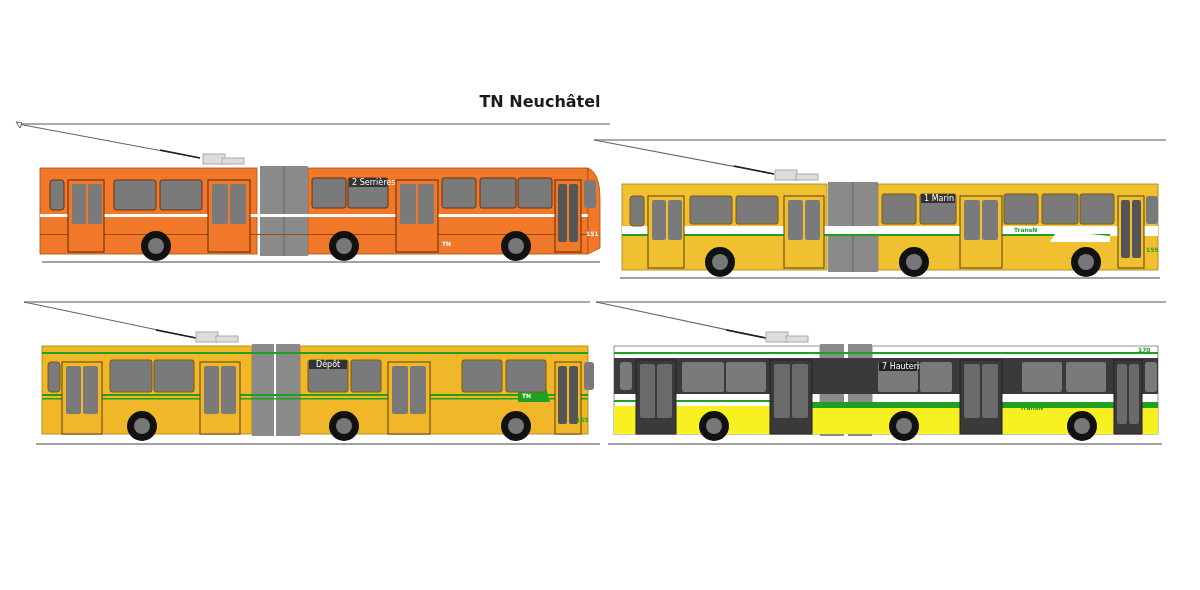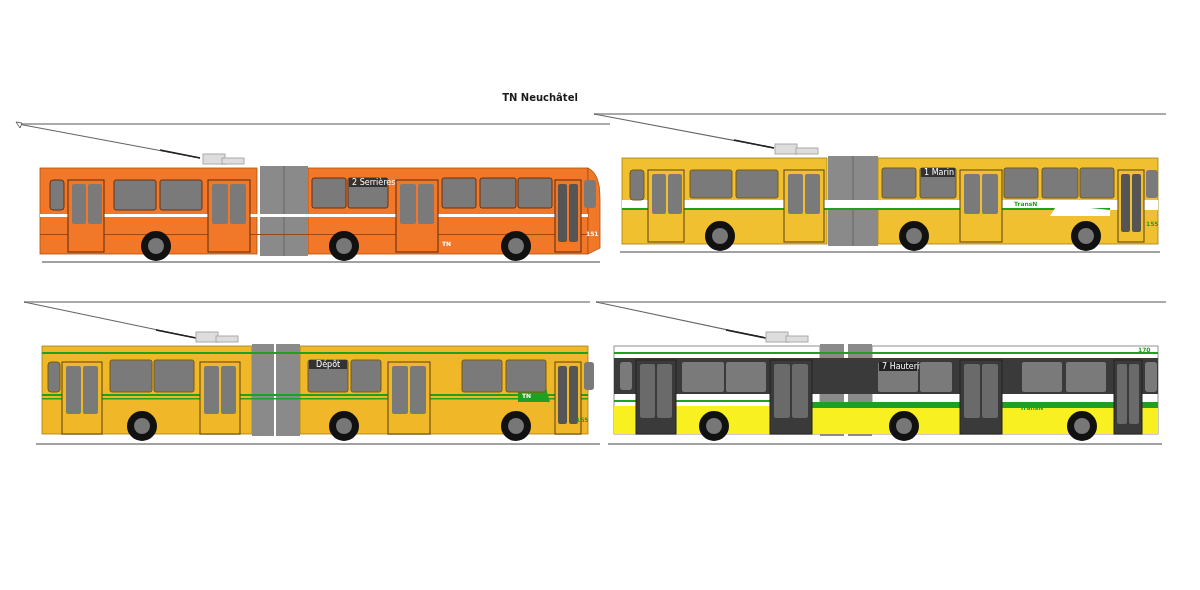--- a/index.html
+++ b/index.html
@@ -1,17 +1,17 @@
 <!DOCTYPE html>
 <html><head>
 <meta charset="utf-8">
 <style>
   html, body { margin: 0; padding: 0; background: #ffffff; }
   body { width: 1200px; height: 590px; position: relative; overflow: hidden; font-family: "DejaVu Sans", sans-serif; }
-  .title { position: absolute; top: 92px; left: 0; width: 1080px; text-align: center; font-family: "DejaVu Sans", sans-serif; font-weight: bold; font-size: 10px; color: #1a1a1a; }
+  .title { position: absolute; top: 92px; left: 0; width: 1080px; text-align: center; font-family: "DejaVu Sans", sans-serif; font-weight: bold; font-size: 16px; color: #1a1a1a; }
   .bus { position: absolute; width: 600px; height: 160px; text-align: center; }
   .bus svg { width: 600px; height: 160px; display: block; }
   .dest { font-family: "DejaVu Sans", sans-serif; font-size: 8px; fill: #ffffff; }
   .fleet { font-family: "DejaVu Sans", sans-serif; font-size: 6px; font-weight: bold; }
 </style>
 </head>
 <body>
 
 <div class="title">TN Neuchâtel</div>
 
@@ -58,21 +58,21 @@
   <circle cx="146" cy="128" r="15" fill="#111"></circle>
       <circle cx="146" cy="128" r="8" fill="#777"></circle>
   <circle cx="334" cy="128" r="15" fill="#111"></circle>
       <circle cx="334" cy="128" r="8" fill="#777"></circle>
   <circle cx="506" cy="128" r="15" fill="#111"></circle>
       <circle cx="506" cy="128" r="8" fill="#777"></circle>
   <line x1="32" y1="144" x2="590" y2="144" stroke="#444" stroke-width="1"></line>
 </svg>
 </div>
 
-<div class="bus" style="left:590px; top:108px;">
+<div class="bus" style="left:590px; top:134px;">
 <svg viewBox="0 0 600 160">
   <line x1="4" y1="6" x2="576" y2="6" stroke="#555" stroke-width="1"></line>
   <line x1="4" y1="6" x2="184" y2="40" stroke="#666" stroke-width="1.2"></line>
   <line x1="144" y1="32" x2="184" y2="40" stroke="#222" stroke-width="1.6"></line>
   <rect x="185" y="36" width="22" height="10" fill="#ddd" stroke="#aaa"></rect>
   <rect x="206" y="40" width="22" height="6" fill="#ddd" stroke="#aaa"></rect>
   <rect x="32" y="50" width="205" height="86" fill="#f0c030" stroke="#a08010" stroke-width="0.8"></rect>
   <rect x="288" y="50" width="280" height="86" fill="#f0c030" stroke="#a08010" stroke-width="0.8"></rect>
   <rect x="238" y="48" width="50" height="90" fill="#8a8a8a"></rect>
   <line x1="263" y1="48" x2="263" y2="138" stroke="#666"></line>

